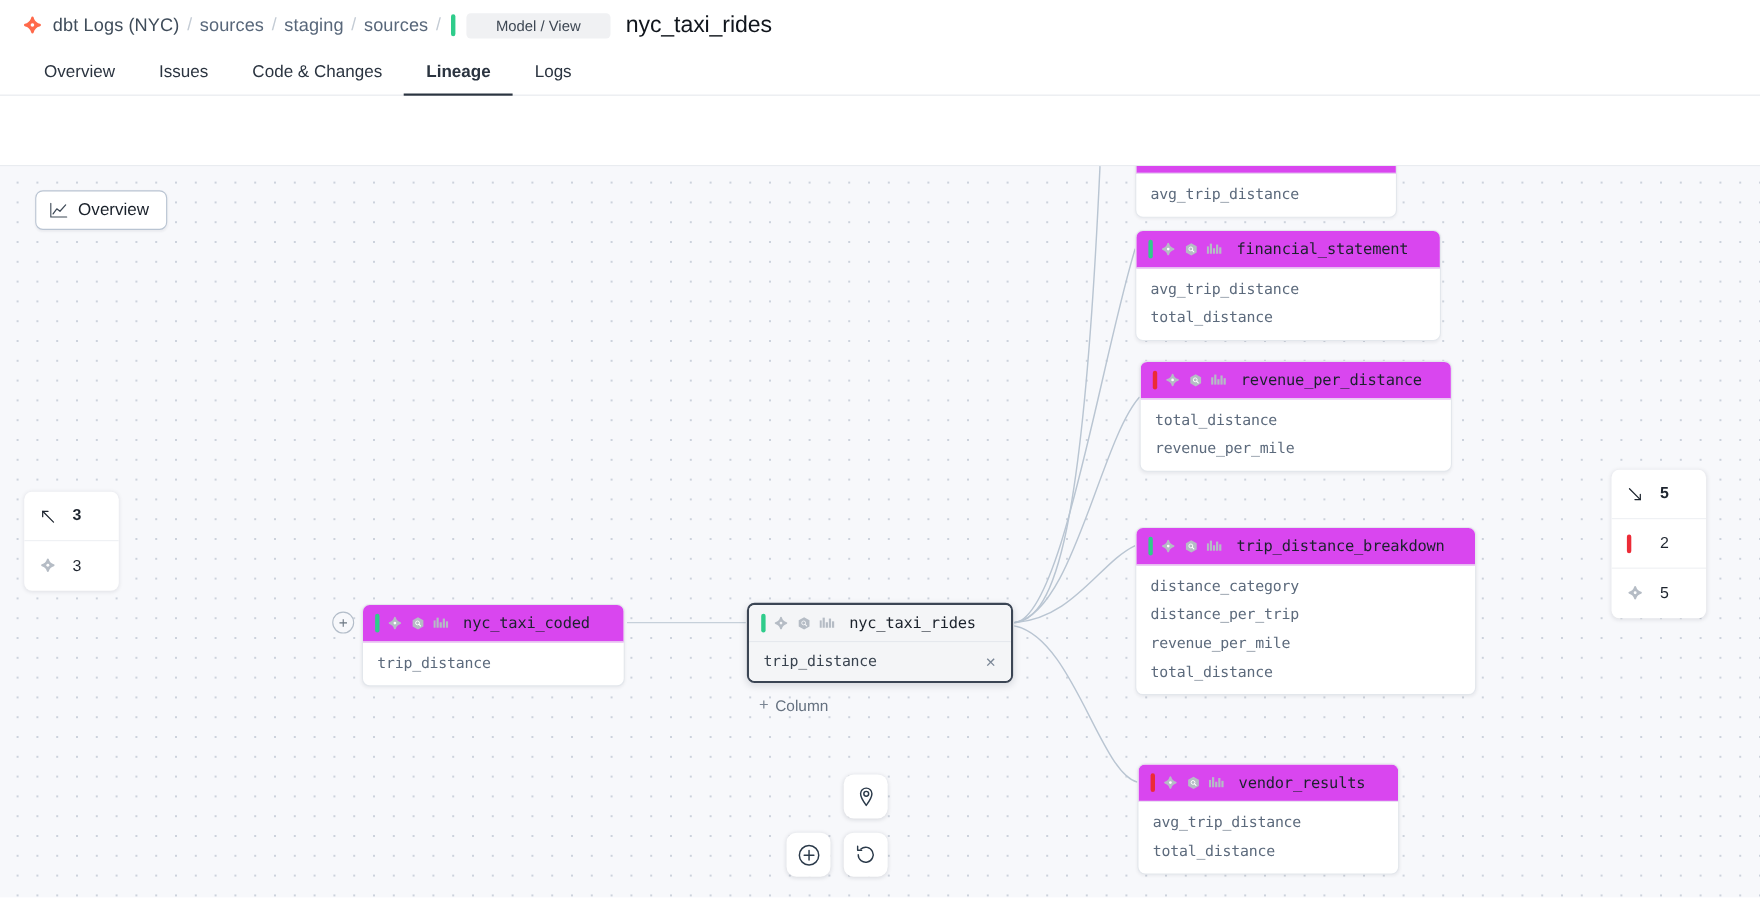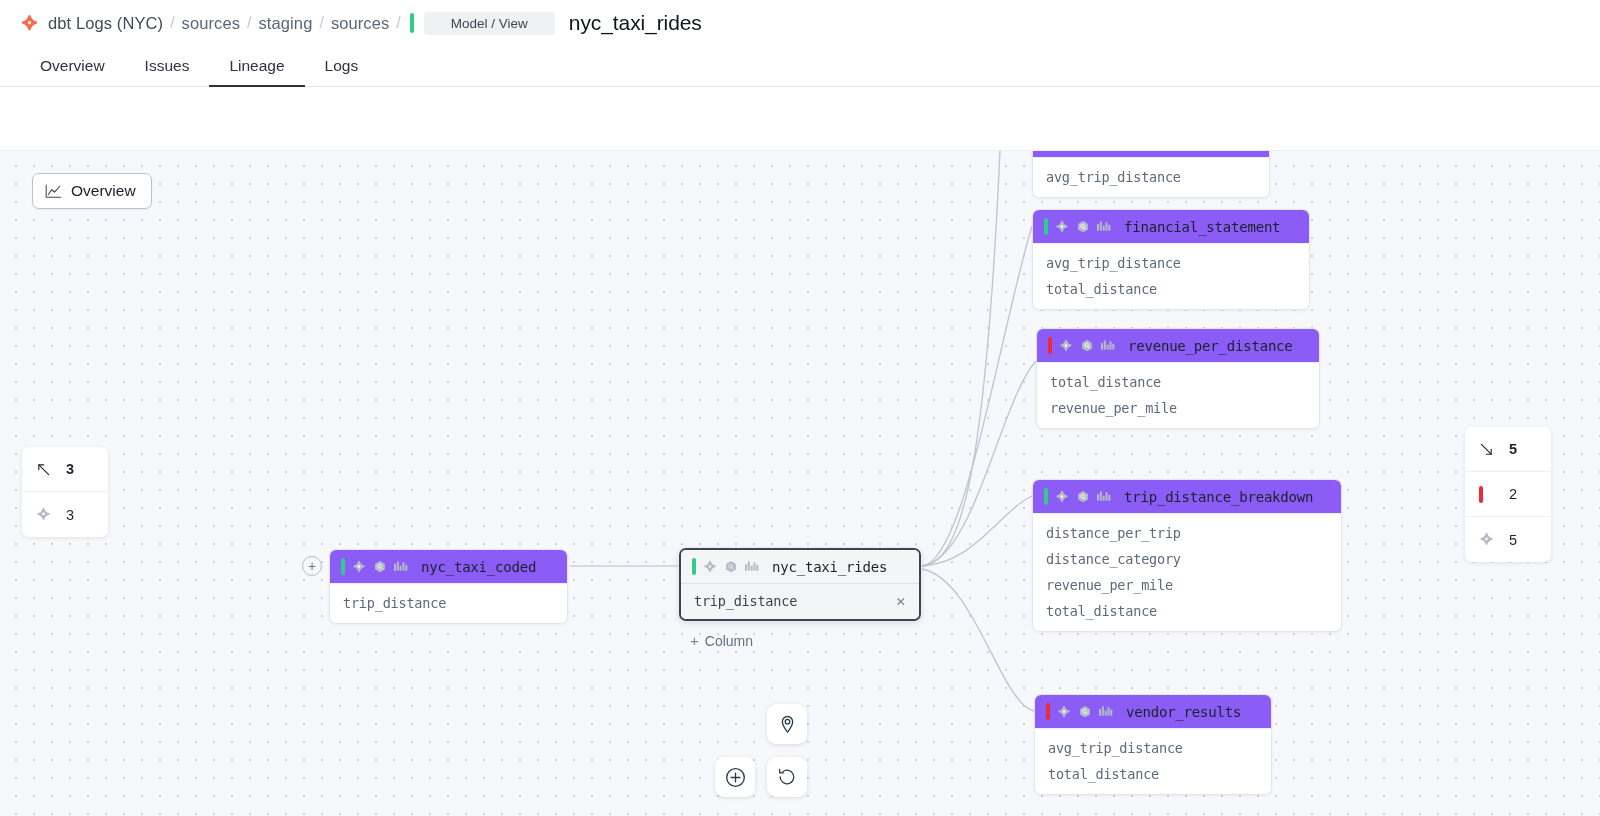--- a/index.html
+++ b/index.html
@@ -47,21 +47,21 @@
     height: 41px; display: flex; align-items: stretch;
     padding: 0 20px; background:#fff;
     border-bottom: 1px solid #e6e9ed;
   }
   .tab {
     display: flex; align-items: center; padding: 0 20px;
     font-size: 15.5px; color: #2c3views; color:#2b3440;
     cursor: pointer; position: relative;
     border-bottom: 2.5px solid transparent; margin-bottom: -1px;
   }
-  .tab.active { border-bottom-color: #2b3440; }
+  .tab.active { border-bottom-color: #2b3440; font-weight: bold; }
 
   .filterbar {
     height: 58px; display: flex; align-items: center; padding: 0 16px;
     background: #fff;
   }
   .btn-filter {
     display: inline-flex; align-items: center; gap: 8px;
     height: 34px; padding: 0 13px;
     border: 1px solid #dfe3e8; border-radius: 6px; background: #fff;
     font-size: 14.5px; color: #222a33; cursor: pointer;
@@ -98,21 +98,21 @@
     overflow: hidden;
   }
   .node.selected {
     border: 2px solid #3b4554;
     box-shadow: 0 2px 7px rgba(16,24,40,.13);
   }
   .node-head {
     display: flex; align-items: center; gap: 7px;
     height: 34px; padding: 0 14px 0 11px;
     border-bottom: 1px solid #eceff3;
-    background: #8b5cf6;
+    background: #d946ef;
   }
   .node.selected .node-head { background: #f4f5f7; border-bottom-color:#dfe3e9; }
   .status-bar { width: 4px; height: 17px; border-radius: 2px; flex: 0 0 auto; }
   .status-bar.green { background: #2fcc8b; }
   .status-bar.red   { background: #ec2b37; }
   .node-title {
     font-family: "DejaVu Sans Mono", monospace;
     font-size: 14px; color: #1b222c; margin-left: 5px; white-space: nowrap;
     letter-spacing: -.2px;
   }
@@ -189,20 +189,21 @@
     <span class="crumb-sep">/</span>
 
     <span class="green-bar-sm"></span>
     <span class="type-badge">Model / View</span>
     <span class="page-title">nyc_taxi_rides</span>
   </div>
 
   <div class="tabs">
     <div class="tab">Overview</div>
     <div class="tab">Issues</div>
+    <div class="tab">Code &amp; Changes</div>
     <div class="tab active">Lineage</div>
     <div class="tab">Logs</div>
   </div>
 
 
   <div class="canvas">
 
     <svg class="edges" viewBox="0 0 1600 666">
       <g fill="none" stroke="#b9c5d2" stroke-width="1.3">
 
@@ -405,22 +406,22 @@
               <rect x="0" y="4" width="2.4" height="8" fill="#b5bcc5"></rect>
               <rect x="3.4" y="1" width="2.4" height="11" fill="#b5bcc5"></rect>
               <rect x="6.8" y="6" width="2.4" height="6" fill="#b5bcc5"></rect>
               <rect x="10.2" y="2" width="2.4" height="10" fill="#b5bcc5"></rect>
               <rect x="13.6" y="5" width="2.4" height="7" fill="#b5bcc5"></rect>
             </svg>
         </span>
         <span class="node-title">trip_distance_breakdown</span>
       </div>
       <div class="node-cols">
+        <div class="node-col">distance_category</div>
         <div class="node-col">distance_per_trip</div>
-        <div class="node-col">distance_category</div>
         <div class="node-col">revenue_per_mile</div>
         <div class="node-col">total_distance</div>
       </div>
     </div>
 
     <div class="node" style="left:1034px; top:543px; width:238px;">
       <div class="node-head">
         <span class="status-bar red"></span>
         <span>
           <svg width="14" height="14" viewBox="0 0 24 24">

